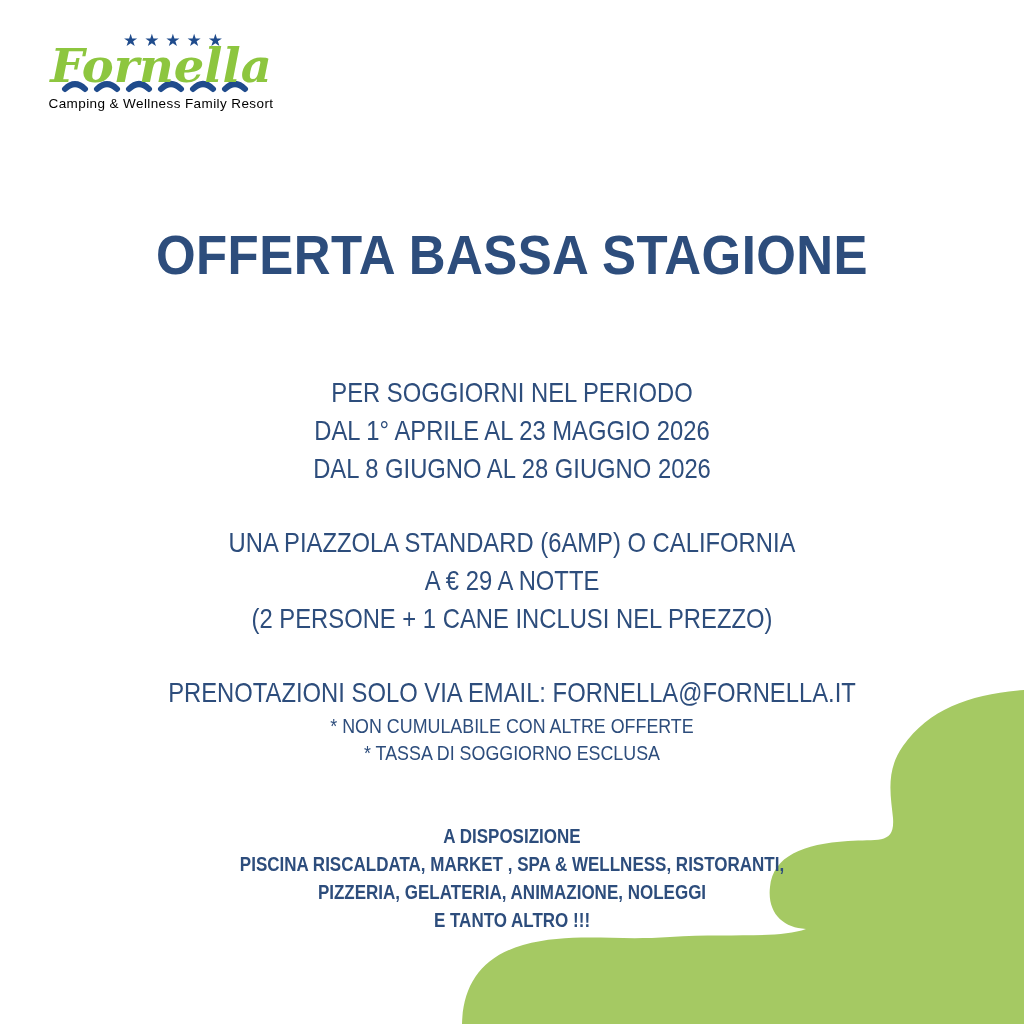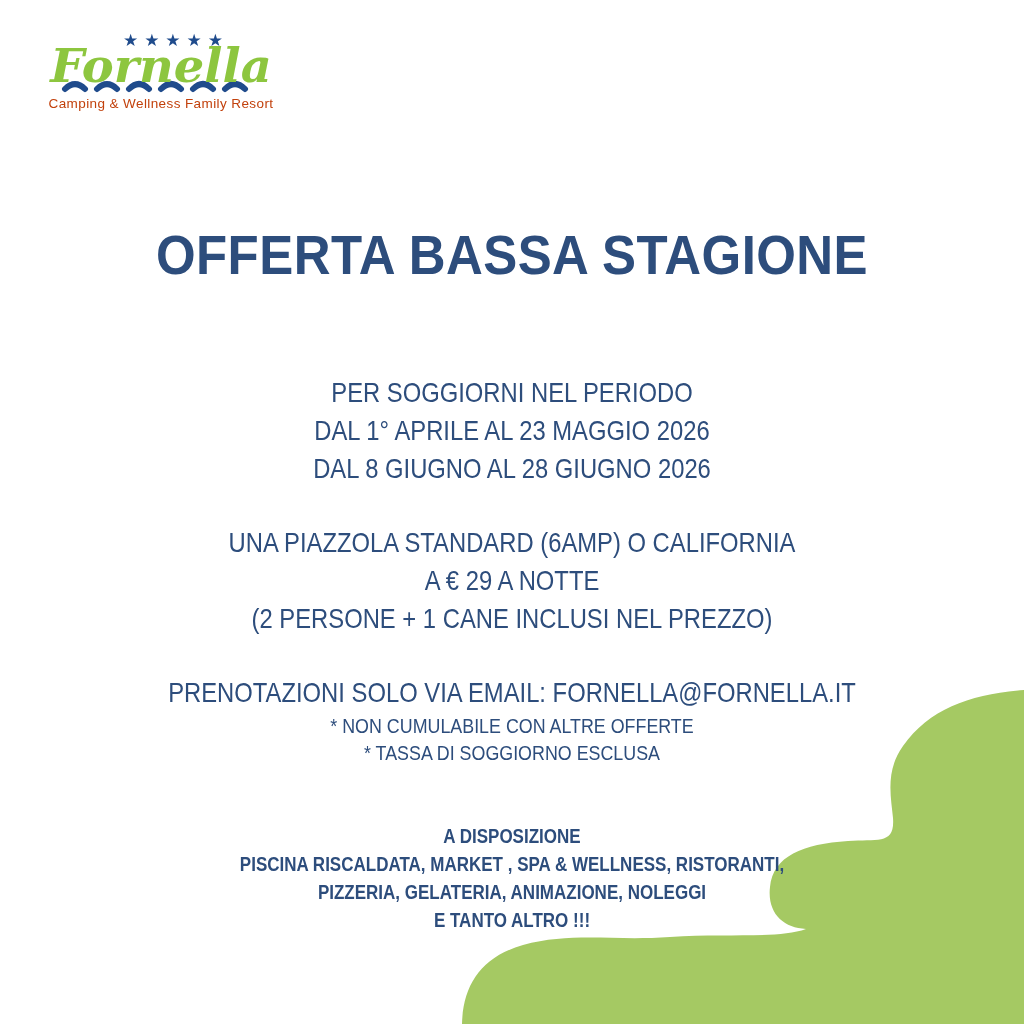--- a/index.html
+++ b/index.html
@@ -48,21 +48,21 @@
     color: #8dc63f;
     transform: scaleX(1.02);
   }
   .logo-waves {
     display: block;
     margin: -14px auto 0 auto;
   }
   .logo-subtitle {
     font-size: 13.5px;
     letter-spacing: 0.4px;
-    color: #c2410c;
+    color: #000000;
     margin-top: 2px;
     white-space: nowrap;
   }
 
   
   .txt {
     position: absolute;
     left: 0;
     width: 100%;
     text-align: center;

